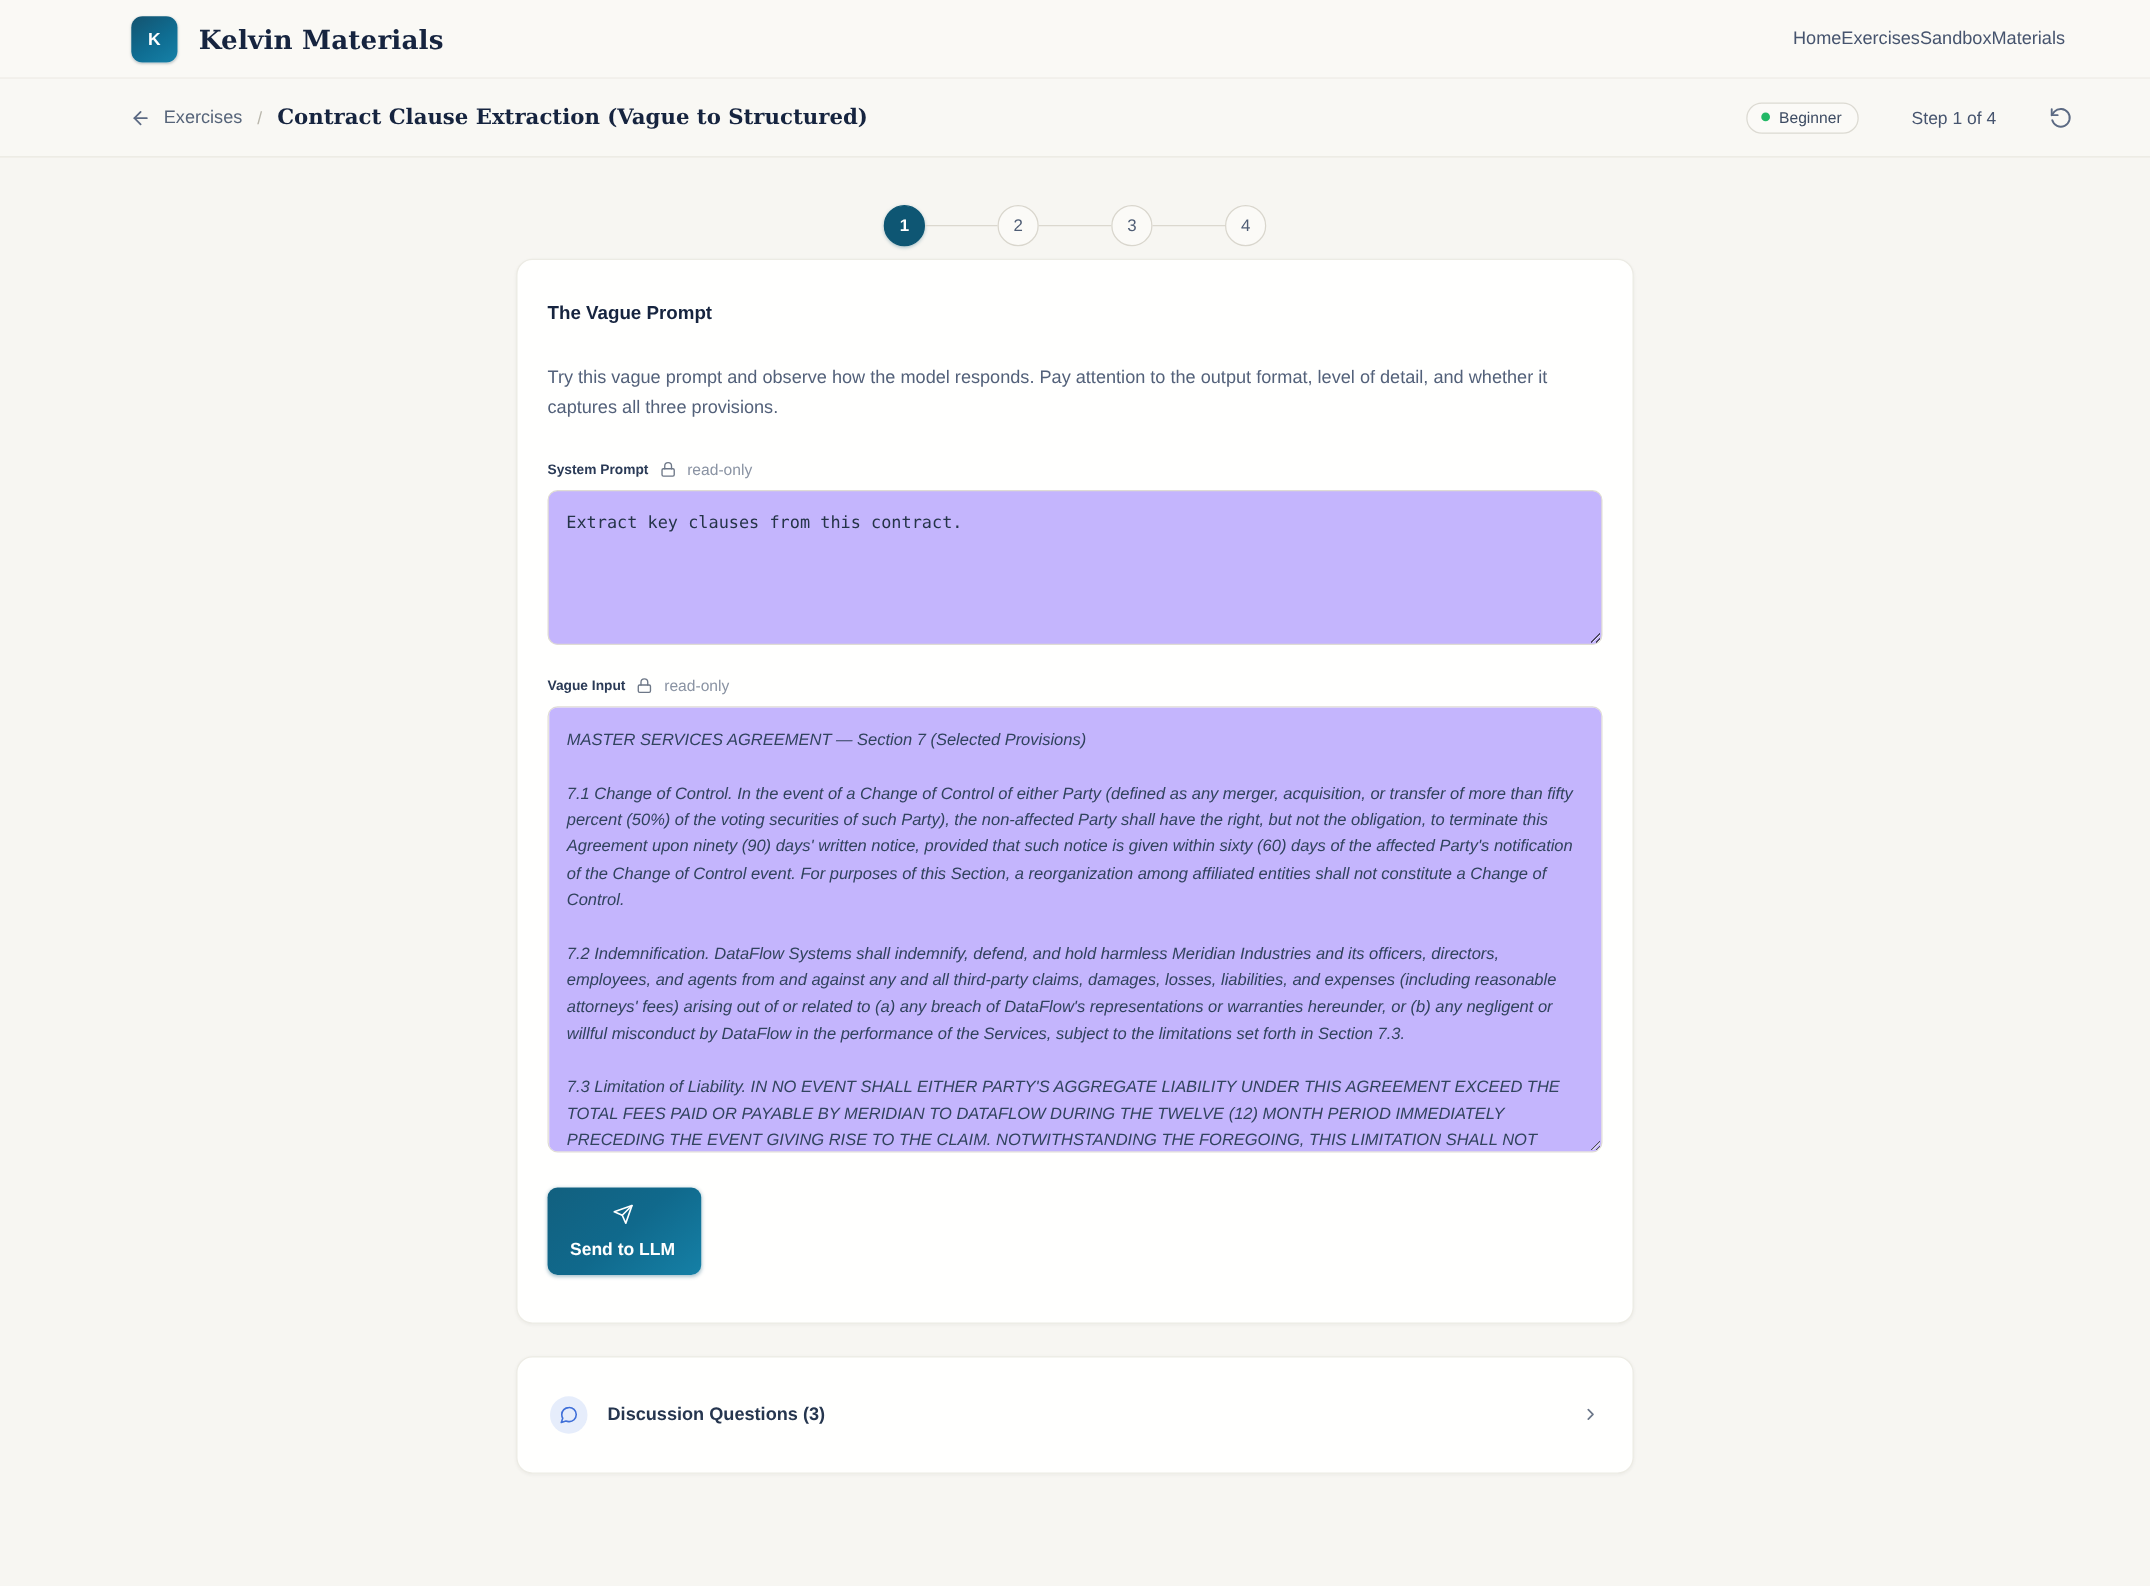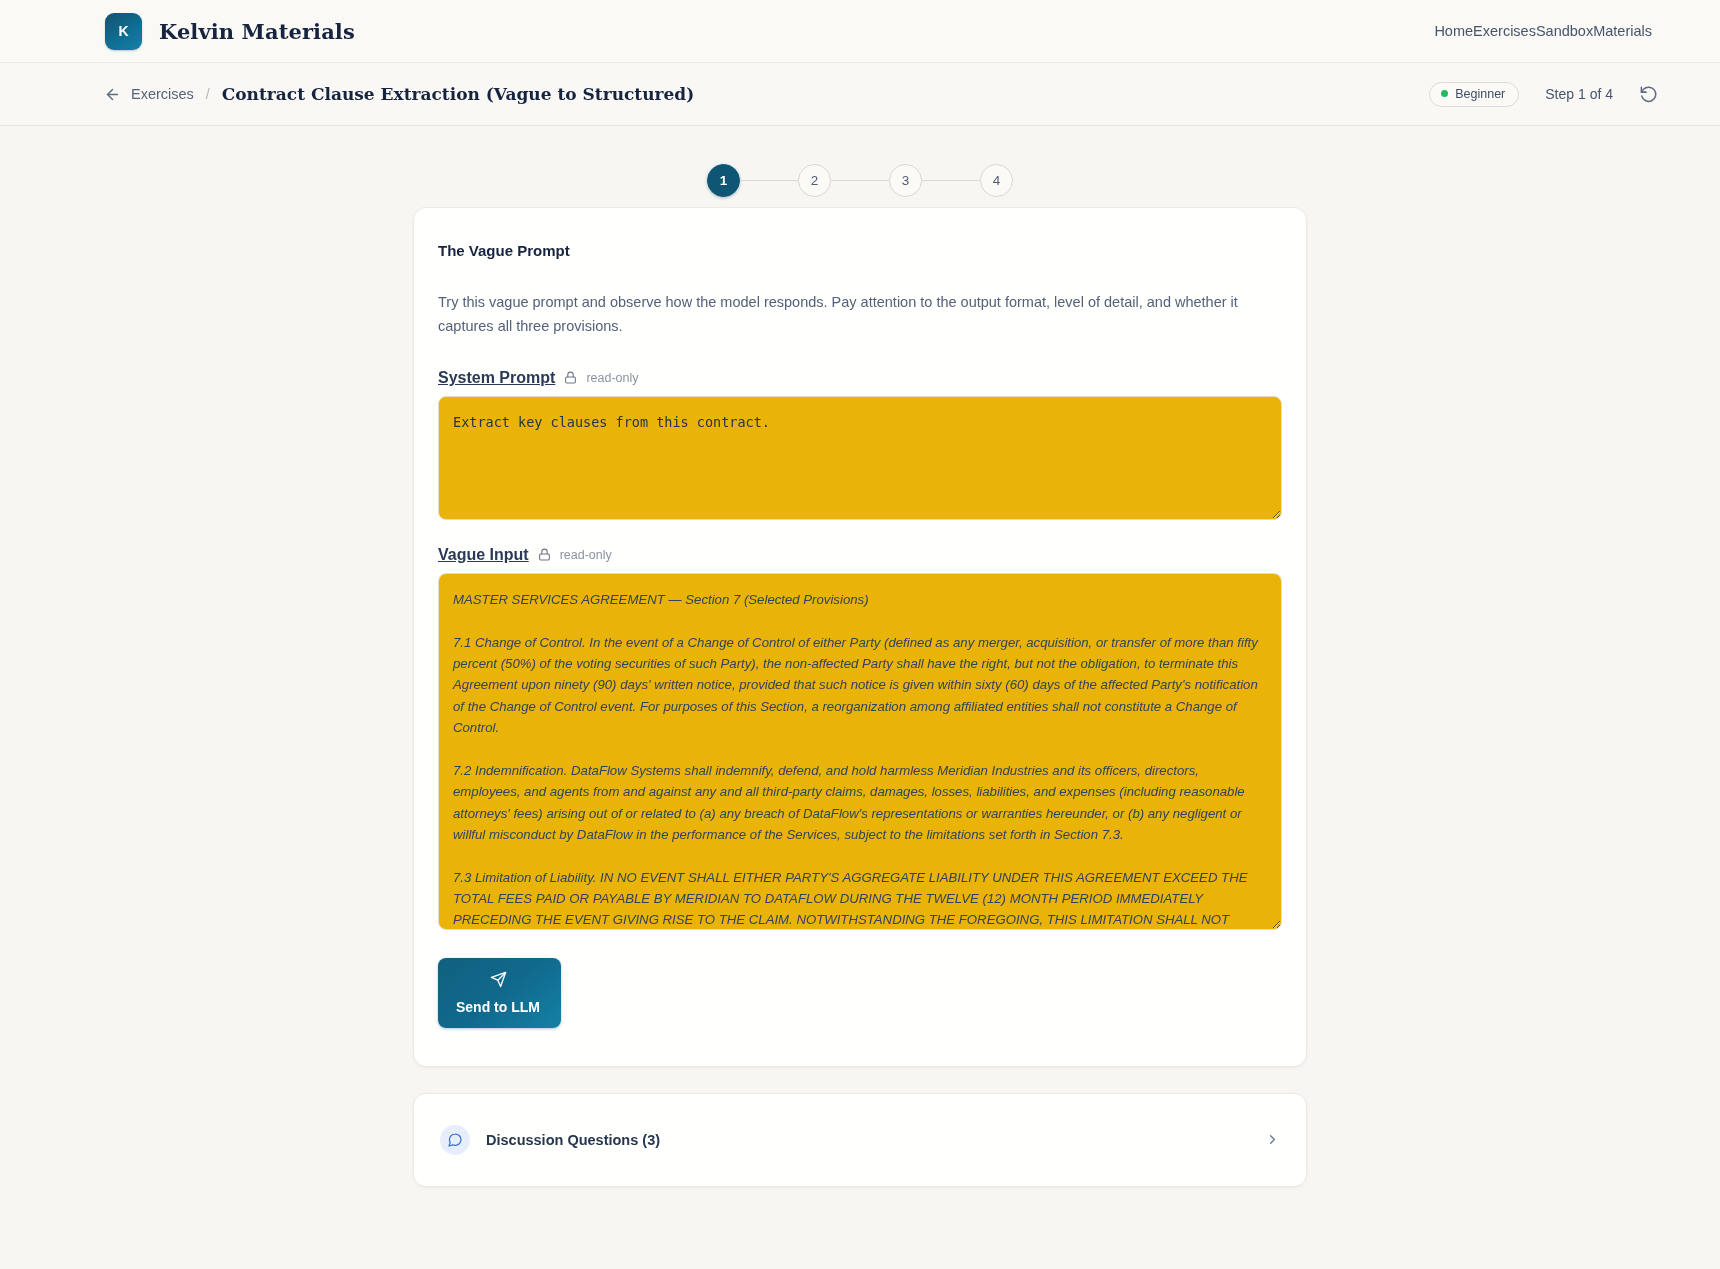--- a/index.html
+++ b/index.html
@@ -63,21 +63,21 @@
     color: #566479;
     text-decoration: none;
   }
   .crumb-sep { color: #b9b6ab; font-size: 14px; padding: 0 2px; }
   .crumb-current {
     font-family: "DejaVu Serif", "Liberation Serif", serif;
     font-size: 17px;
     font-weight: bold;
     color: #16243f;
   }
-  .subbar-right { margin-left: auto; display: flex; align-items: center; gap: 26px; text-align: center; }
+  .subbar-right { margin-left: auto; display: flex; align-items: center; gap: 42px; text-align: center; }
   .badge {
     display: inline-flex; align-items: center; gap: 7px;
     border: 1px solid #dcdad2;
     background: #fbfaf7;
     border-radius: 999px;
     padding: 4px 13px 5px 11px;
     font-size: 12.5px;
     color: #3e4c63;
   }
   .badge-dot {
@@ -134,34 +134,33 @@
     color: #53617a;
     margin: 0 0 30px 0;
     max-width: 845px;
   }
 
   .field-label-row {
     display: flex; align-items: center; gap: 9px;
     margin-bottom: 9px;
   }
   .field-label {
-    font-size: 16px;
+    font-size: 11px;
     font-weight: bold;
     color: #2a3a56;
-    text-decoration: underline;
   }
   .readonly-tag { font-size: 12.5px; color: #8a93a3; }
   .lock-icon { display: flex; align-items: center; color: #6d7787; }
 
   textarea.box {
     display: block;
     width: 100%;
     border: 1px solid #dfdcd4;
     border-radius: 8px;
-    background: #eab308;
+    background: #c4b5fd;
     padding: 15px 14px;
     resize: vertical;
     outline: none;
   }
   .mono-box {
     font-family: "DejaVu Sans Mono", "Liberation Mono", monospace;
     font-size: 13.5px;
     color: #253449;
     height: 124px;
     line-height: 1.5;

